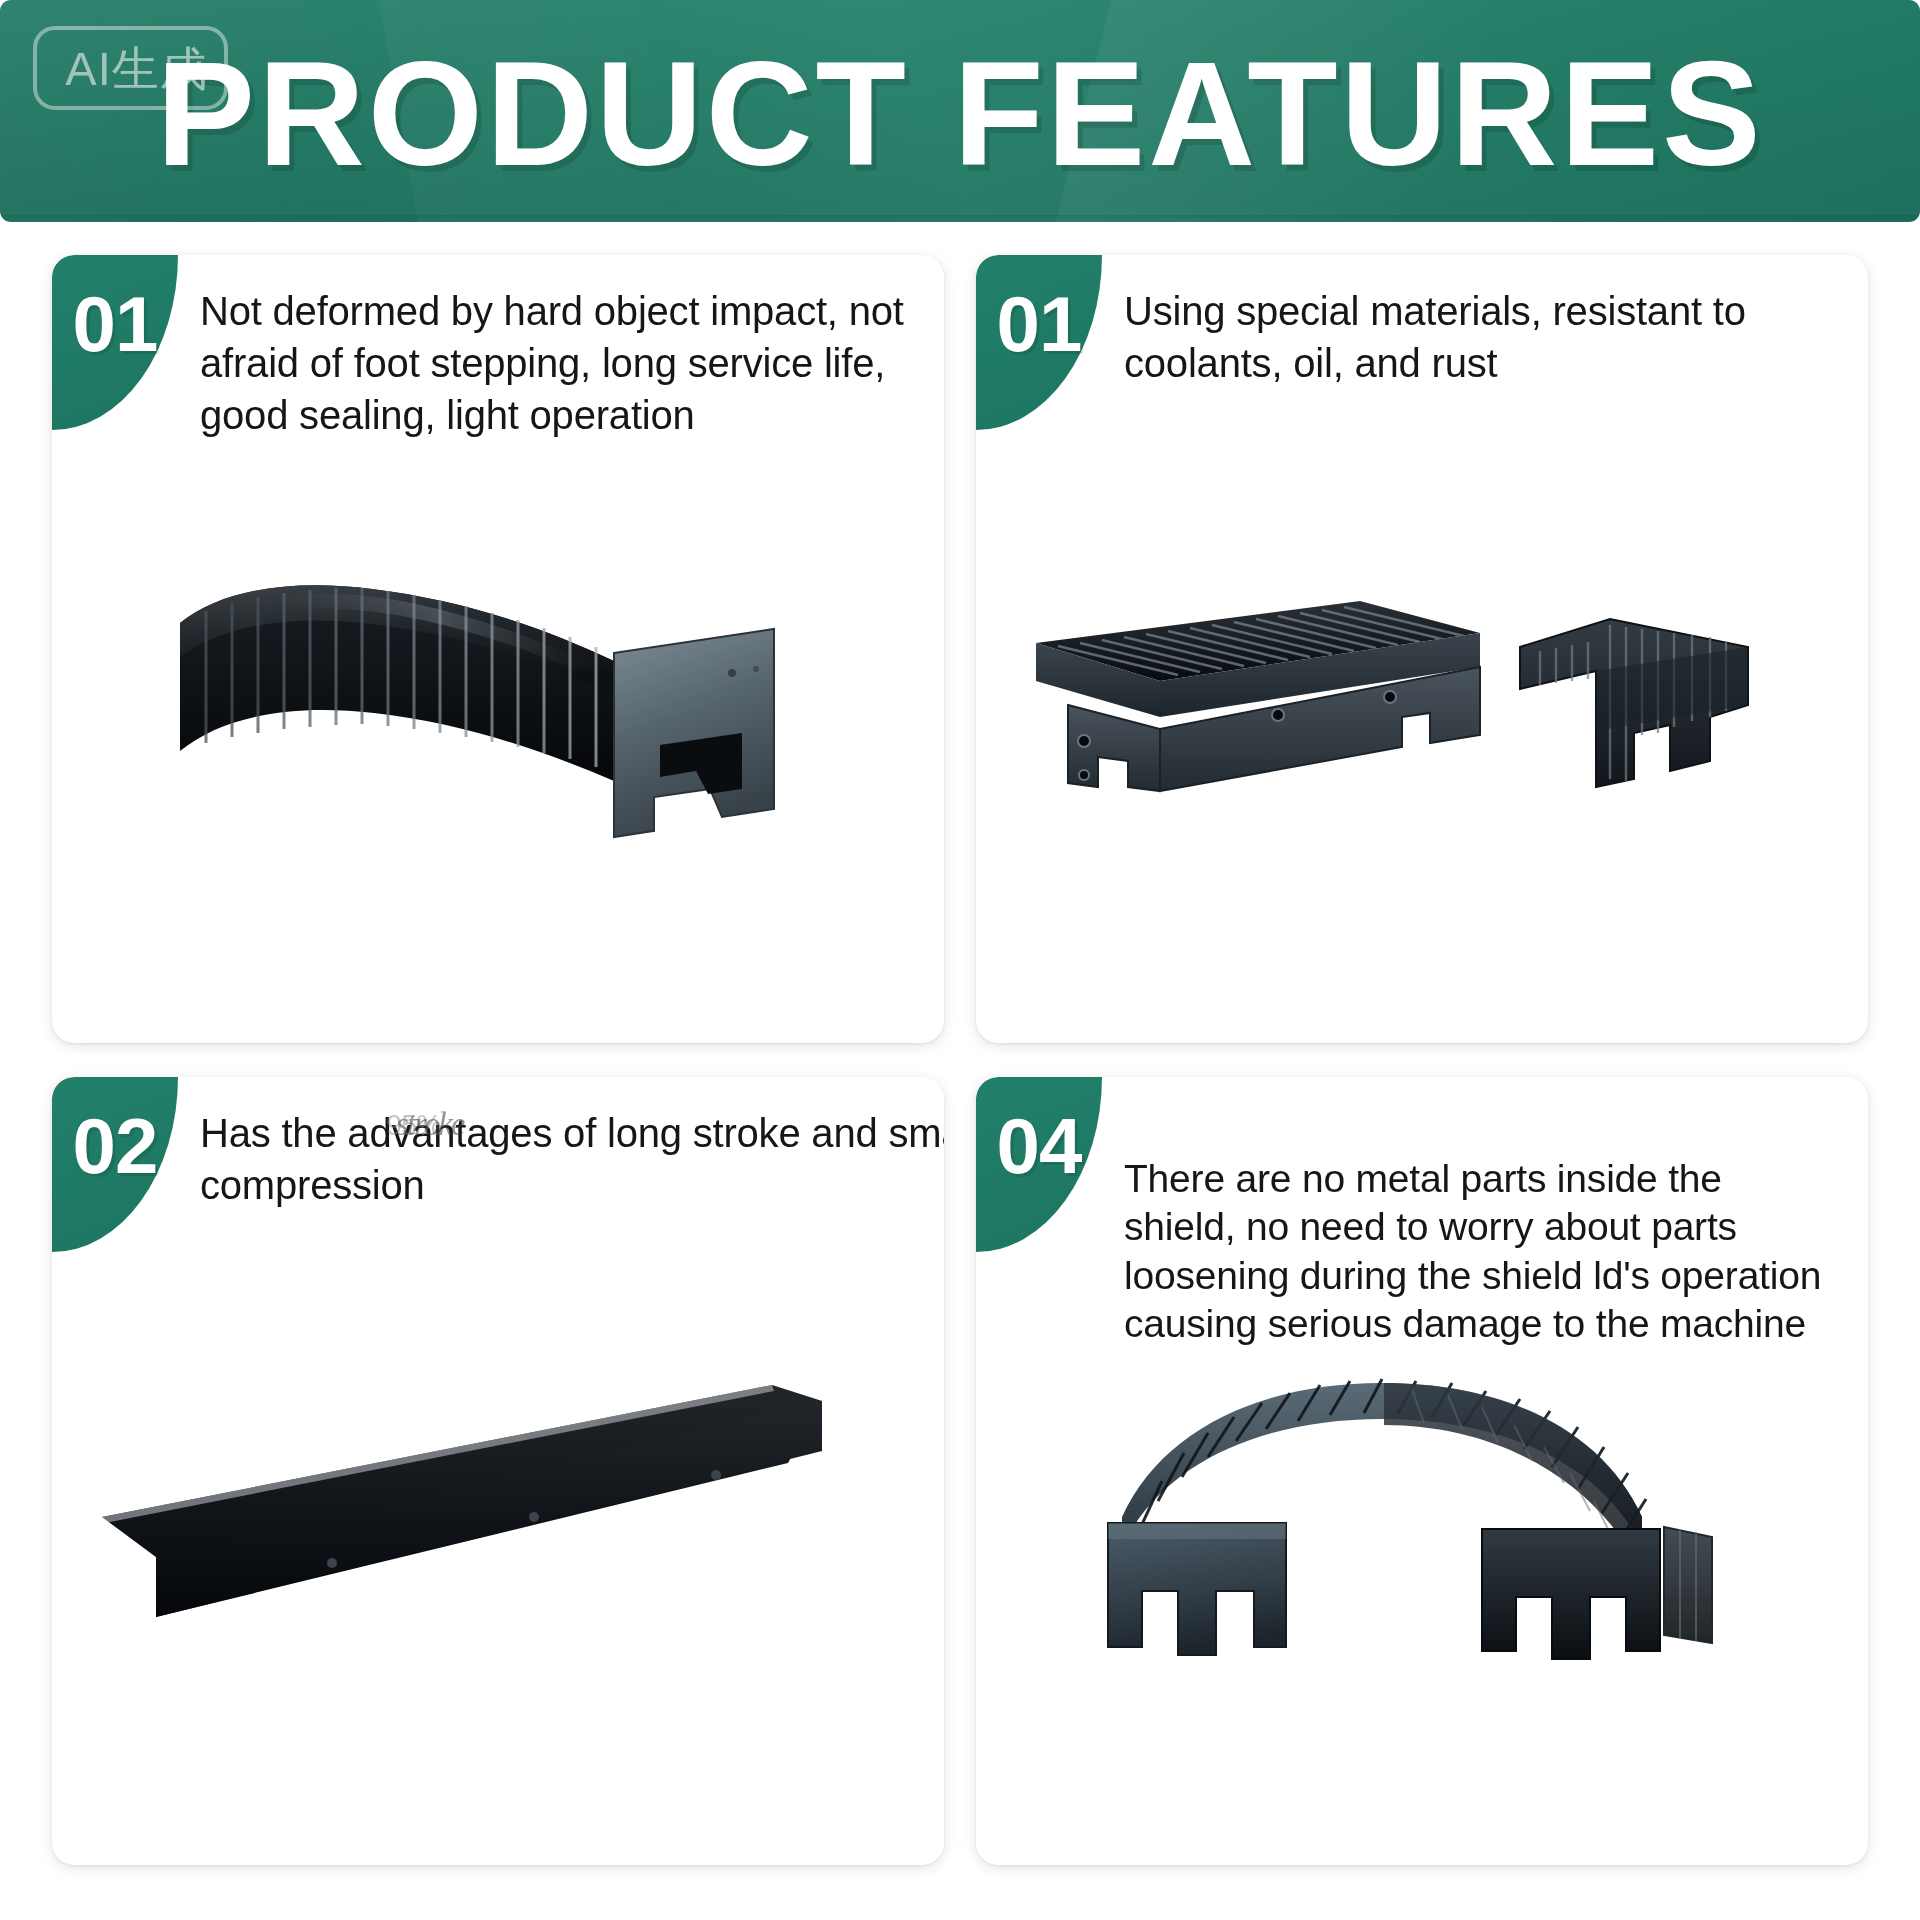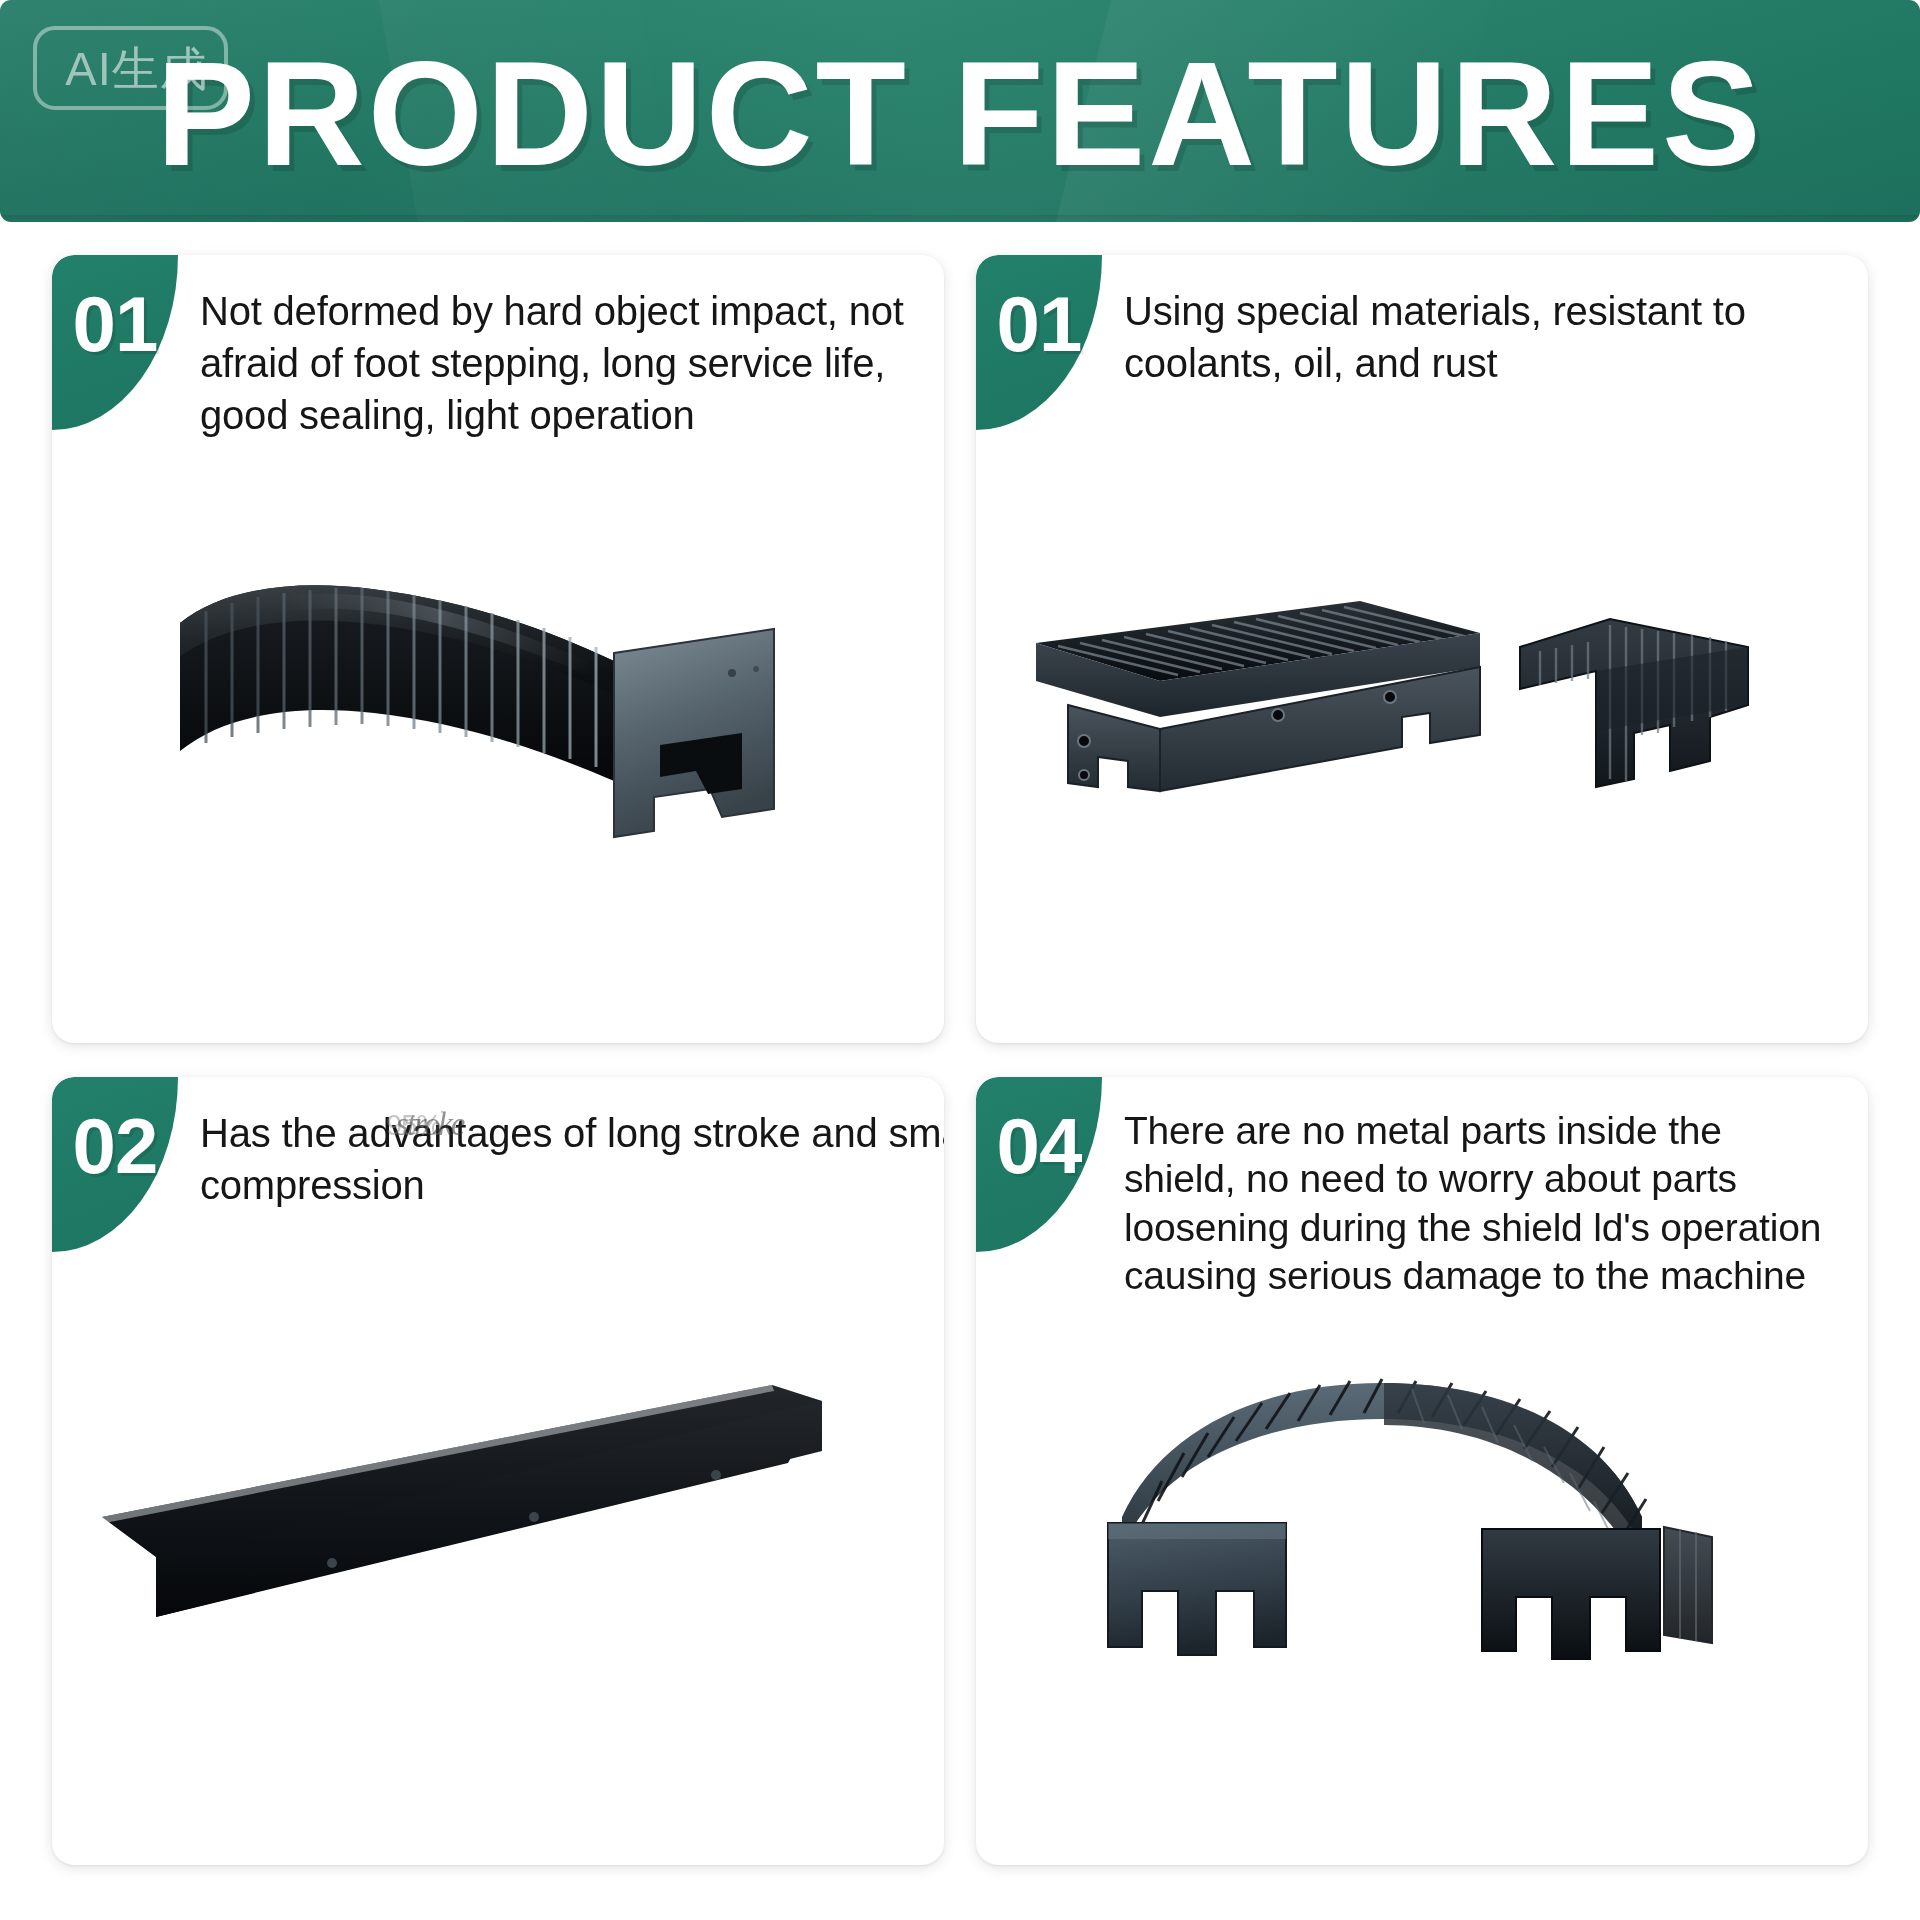--- a/index.html
+++ b/index.html
@@ -104,21 +104,21 @@
   .card-text{
     position:absolute;
     left:148px; right:34px; top:30px;
     font-size:40px;
     line-height:1.30;
     color:#161616;
     font-weight:400;
     letter-spacing:-0.2px;
     z-index:3;
   }
-  .card-text.tight{ font-size:39px; line-height:1.24; }
+  .card-text.tight{ font-size:39px; line-height:1.24;margin-top:48px; }
 
   
   .ghost{
     position:absolute;
     left:196px; top:1px;
     font-size:33px; line-height:1;
     color:rgba(60,60,60,.55);
     font-style:italic;
     letter-spacing:-2px;
     white-space:nowrap;

